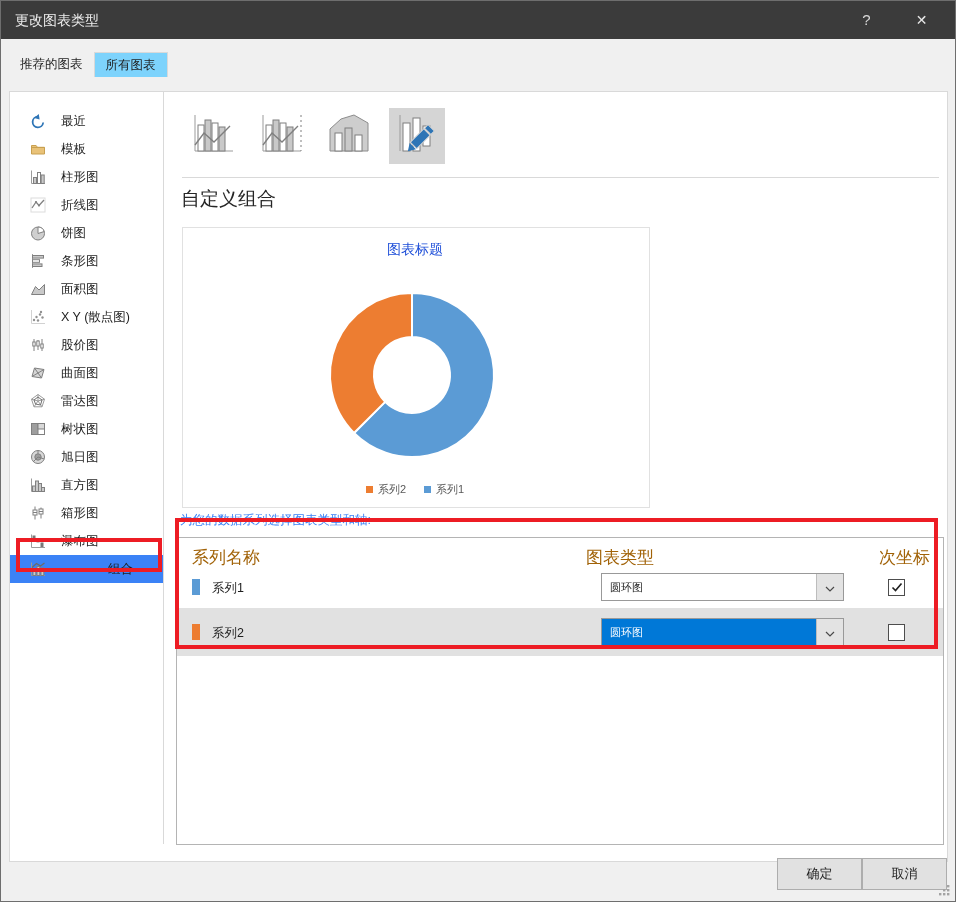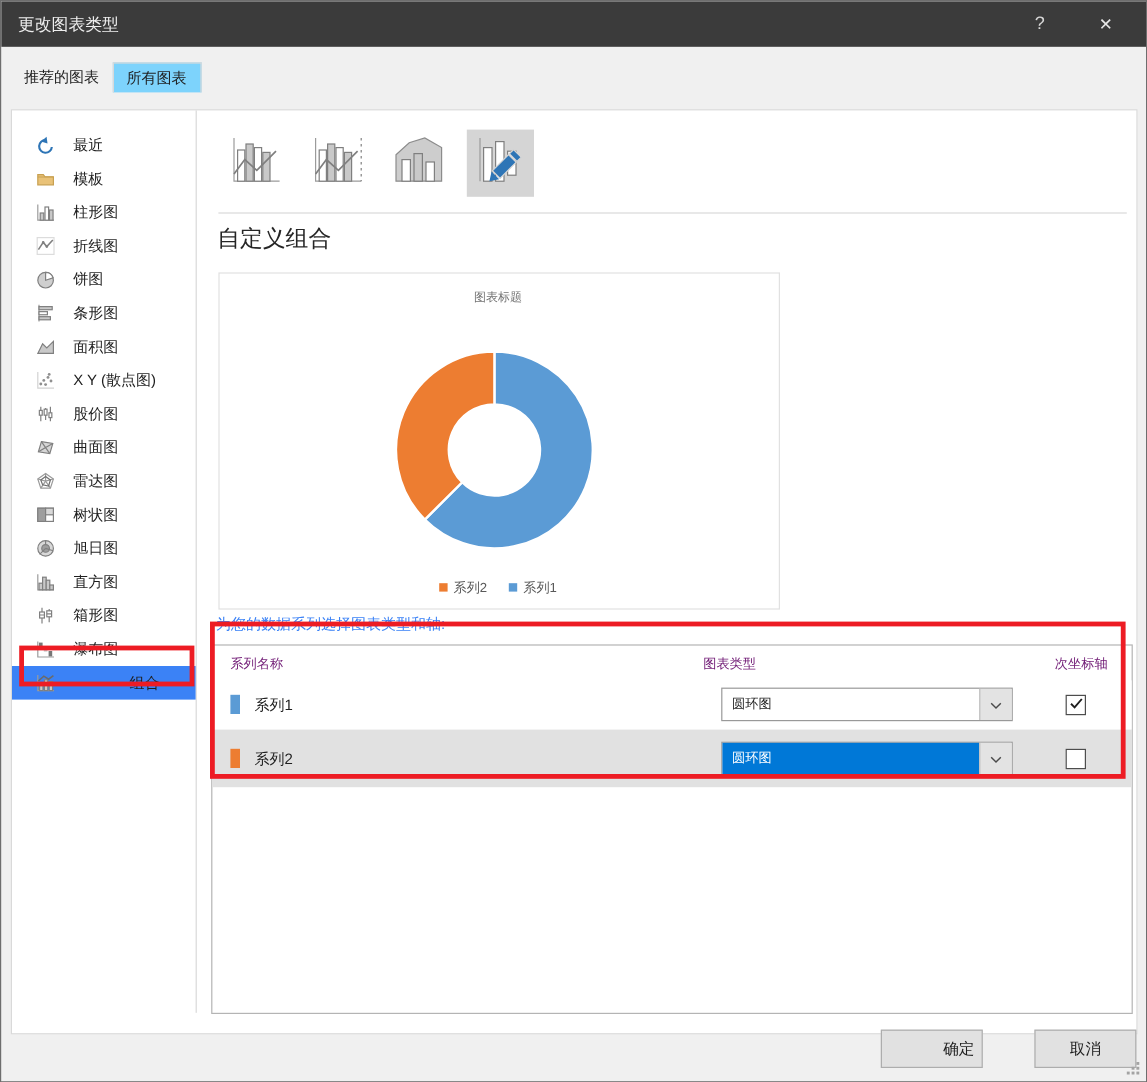--- a/index.html
+++ b/index.html
@@ -27,50 +27,50 @@
   .sidebar-item.selected{background:#3b82f6;gap:47px;}
   .sidebar-item .icon{width:16px;height:16px;margin-right:15px;flex:0 0 16px;}
   .sidebar-item .icon svg{display:block;}
   .subtypes{position:absolute;left:175px;top:16px;display:flex;gap:12px;}
   .subtype{width:56px;height:56px;display:flex;align-items:center;justify-content:center;}
   .subtype.selected{background:#D5D5D5;}
   .rule{position:absolute;left:172px;top:85px;width:757px;height:1px;background:#D9D9D9;}
   .heading{position:absolute;left:171px;top:94px;font-size:19px;color:#262626;}
   .preview{position:absolute;left:172px;top:135px;width:468px;height:281px;background:#FFF;
     border:1px solid #E1E1E1;}
-  .chart-title{position:absolute;left:0;top:13px;width:464px;text-align:center;font-size:10px;color:#737373;}
+  .chart-title{position:absolute;left:0;top:13px;width:464px;text-align:center;font-size:14px;color:#1d4ed8;}
   .donut{position:absolute;left:-2px;top:0;}
   .legend{position:absolute;left:0;top:254px;width:464px;display:flex;justify-content:center;gap:18px;}
   .legend-item{display:flex;align-items:center;gap:5px;font-size:11px;color:#595959;}
   .legend-swatch{width:7px;height:7px;}
   .prompt{position:absolute;left:170px;top:420px;font-size:12.5px;color:#3b82f6;}
   
   .series-panel{position:absolute;left:166px;top:445px;width:768px;height:308px;background:#FFF;
     border:1px solid #B4B4B4;}
-  .th{position:absolute;top:8px;font-size:11px;color:#701a75;}
+  .th{position:absolute;top:8px;font-size:17px;color:#a16207;}
   .th1{left:15px;}.th2{left:409px;}.th3{left:702px;}
   .trow{position:absolute;left:0;right:0;}
   .r1{top:29px;height:41px;background:#FFF;}
   .r2{top:70px;height:48px;background:#E1E1E1;}
   .swatch{position:absolute;left:15px;width:8px;height:16px;}
   .r1 .swatch{top:12px;}.r2 .swatch{top:16px;}
   .sname{position:absolute;left:35px;font-size:12.5px;color:#1E1E1E;}
   .r1 .sname{top:13px;}.r2 .sname{top:17px;}
   .combo{position:absolute;left:424px;width:243px;height:28px;background:#FFF;border:1px solid #999;display:flex;}
   .r1 .combo{top:6px;}.r2 .combo{top:10px;}
   .combo-text{flex:1;font-size:11px;line-height:26px;padding:0 8px;color:#1E1E1E;white-space:nowrap;overflow:hidden;}
   .combo-text.sel{background:#0078D7;color:#FFF;}
   .combo-btn{width:27px;border-left:1px solid #BDBDBD;background:#E3E3E3;display:flex;align-items:center;justify-content:center;}
   .checkbox{position:absolute;left:711px;width:17px;height:17px;background:#FFF;border:1px solid #4D4D4D;
     display:flex;align-items:center;justify-content:center;}
   .r1 .checkbox{top:12px;}.r2 .checkbox{top:16px;}
   
   .btn{position:absolute;top:857px;width:85px;height:32px;background:#E1E1E1;border:1px solid #ADADAD;
     font-size:13px;color:#1E1E1E;font-family:inherit;}
-  #btn-ok{left:733px;text-align:right;}
+  #btn-ok{left:776px;}
   #btn-cancel{left:861px;}
   .grip{position:absolute;right:4px;bottom:4px;}
   
   .annotation{position:absolute;border:4px solid #ED1C24;pointer-events:none;z-index:10;}
   .ann-combo{left:15px;top:537px;width:146px;height:34px;}
   .ann-table{left:174px;top:517px;width:763px;height:131px;}
 </style>
 </head>
 <body>
 

